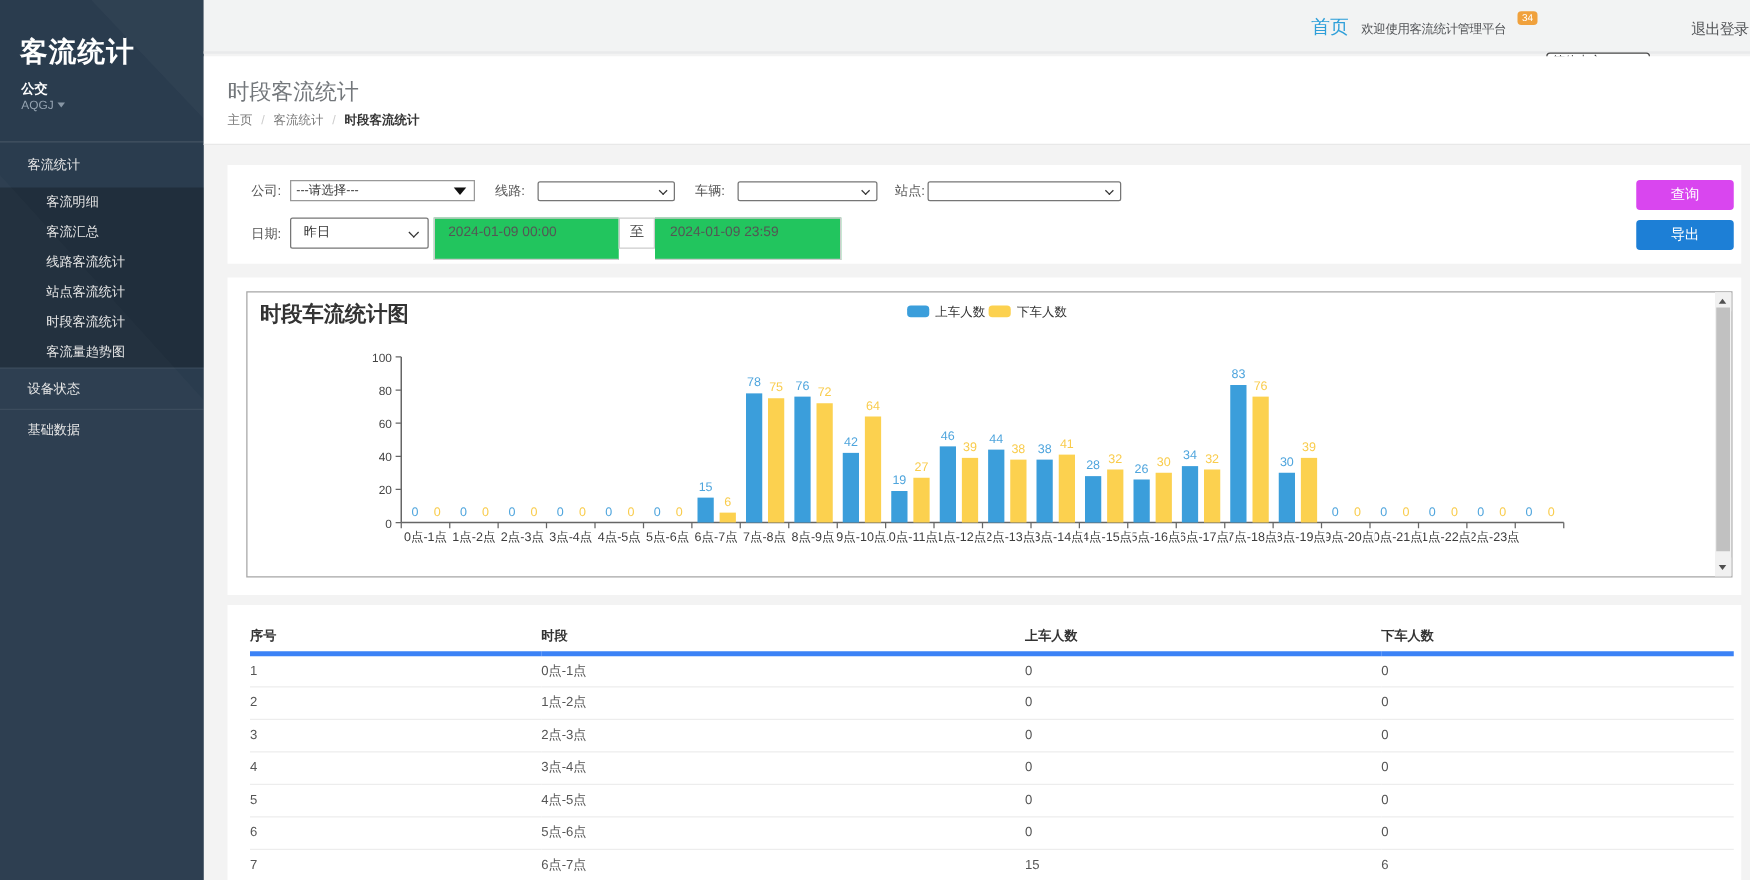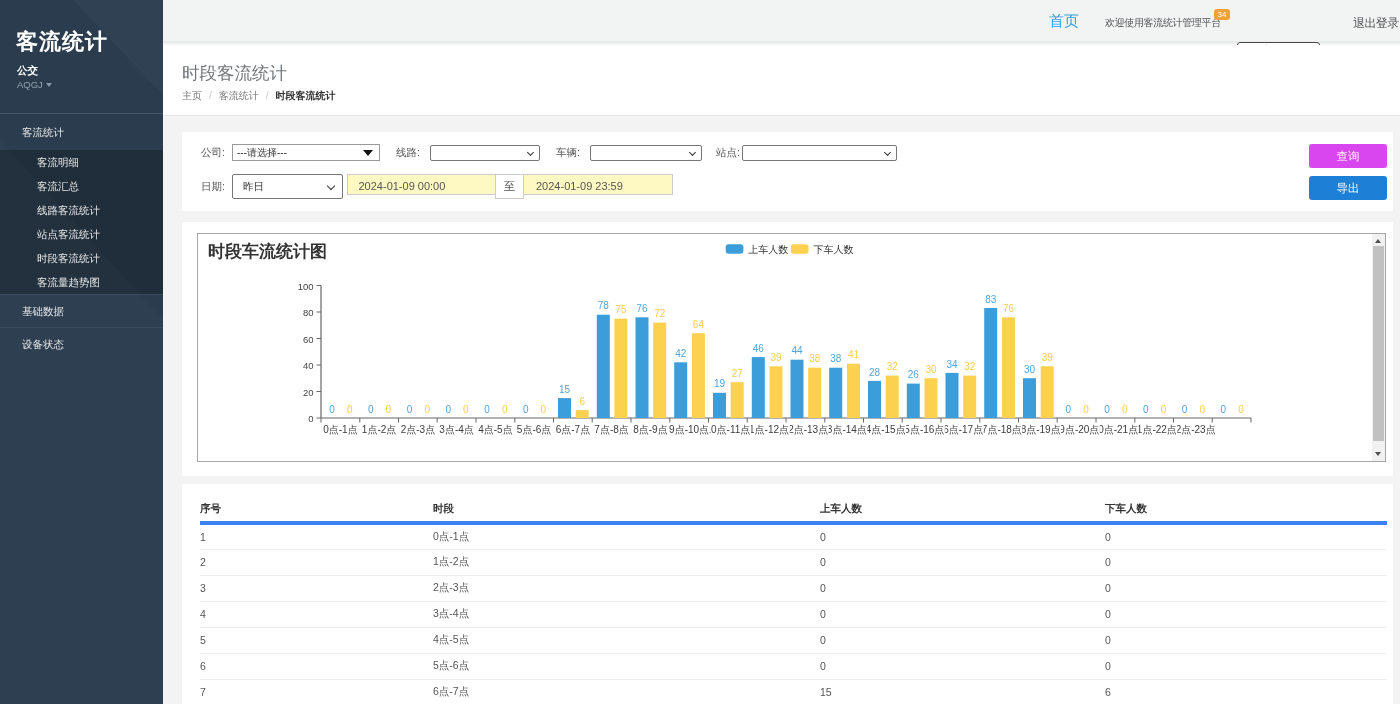--- a/index.html
+++ b/index.html
@@ -21,21 +21,21 @@
 #sb-menu { position:absolute; left:0; top:113px; width:163px; }
 .sb-sec { height:37px; line-height:37px; padding-left:22px; font-size:10.5px; color:#E7E7E7;
   border-top:1px solid rgba(255,255,255,0.12); }
 .sb-sec.s2 { height:33px; line-height:33px; border-top:1px solid rgba(255,255,255,0.07); }
 .sb-sub { background:rgba(0,0,0,0.22); }
 .sb-sub div { height:24px; line-height:24px; padding-left:37px; font-size:10.5px; color:#E7E7E7; }
 
 #topbar { position:absolute; left:163px; top:0; width:1237px; height:43px; background:#F2F3F3;
   border-bottom:2px solid #E9EAEB; }
 #tb-home { position:absolute; left:886px; top:12px; font-size:15px; color:#2E9FD9; white-space:nowrap;}
-#tb-welcome { position:absolute; left:926px; top:16px; font-size:10px; color:#515356; white-space:nowrap; letter-spacing:-0.35px;margin-left:16px;}
+#tb-welcome { position:absolute; left:926px; top:16px; font-size:10px; color:#515356; white-space:nowrap; letter-spacing:-0.35px;}
 #tb-badge { position:absolute; left:1051px; top:9px; background:#F0A13C; color:#fff; font-size:8px;
   border-radius:3px; width:16px; height:11px; line-height:11px; text-align:center;}
 #tb-lang { position:absolute; left:1074px; top:13.5px; width:83px; height:16.5px; border:1.5px solid #4A4A4A;
   border-radius:3px; background:#fff; font-size:10px; color:#333; line-height:13.5px; padding-left:4px;margin-top:28px;}
 #tb-lang .chev { position:absolute; right:8px; top:4px; }
 #tb-exit { position:absolute; left:1190px; top:15px; font-size:12px; color:#515356; white-space:nowrap; letter-spacing:-0.6px;}
 .chev { display:inline-block; width:6px; height:6px; border-right:1.6px solid #333;
   border-bottom:1.6px solid #333; transform:rotate(45deg); }
 
 #titleband { position:absolute; left:163px; top:45px; width:1237px; height:71px; background:#FFFFFF;
@@ -53,21 +53,21 @@
 .flabel { position:absolute; font-size:10.5px; color:#555; }
 .sel { position:absolute; height:16px; background:#fff; border:1px solid #767676; border-radius:2px; font-size:10px;}
 .sel .chev { position:absolute; right:6px; top:3.5px; width:5px; height:5px; }
 #f-company { left:50px; top:12px; width:148px; height:17px; border:1px solid #999; border-radius:0;
   font-size:10px; color:#333; line-height:15px; padding-left:4px; position:absolute; background:#fff;}
 #f-company .tri { position:absolute; right:6px; top:5px; width:0; height:0;
   border-left:5.5px solid transparent; border-right:5.5px solid transparent; border-top:6px solid #111; }
 #f-date-sel { left:50px; top:42px; width:111px; height:25px; border:1px solid #767676; border-radius:2px;
   position:absolute; background:#fff; font-size:10.5px; color:#333; line-height:23px; padding-left:10px; }
 #f-date-sel .chev { position:absolute; right:8px; top:8px; }
-.dinput { position:absolute; top:42px; height:21px; background:#fef9c3; border:1px solid #CCCCCC;
+.dinput { position:absolute; top:42px; height:34px; background:#22c55e; border:1px solid #CCCCCC;
   font-size:11px; color:#555; line-height:23px; }
 #f-d1 { left:165px; width:148px; padding-left:10.5px; border-right:none;}
 #f-zhi { left:313px; width:29px; background:#fff; text-align:center; color:#555; position:absolute; top:42px; height:25px;
   border:1px solid #ccc; font-size:11.5px; line-height:23px; }
 #f-d2 { left:342px; width:149px; padding-left:12px; border-left:none;}
 .btn { position:absolute; left:1127px; width:78px; height:24px; border-radius:3px; color:#fff;
   font-size:11.5px; text-align:center; line-height:24px; }
 #btn-q { top:12px; background:#d946ef; }
 #btn-e { top:44px; background:#1D7FD6; }
 
@@ -98,22 +98,22 @@
   <div id="sb-menu">
     <div class="sb-sec">客流统计</div>
     <div class="sb-sub">
       <div>客流明细</div>
       <div>客流汇总</div>
       <div>线路客流统计</div>
       <div>站点客流统计</div>
       <div>时段客流统计</div>
       <div>客流量趋势图</div>
     </div>
+    <div class="sb-sec s2">设备状态</div>
     <div class="sb-sec s2">基础数据</div>
-    <div class="sb-sec s2">设备状态</div>
   </div>
 </div>
 
 <div id="topbar">
   <div id="tb-home">首页</div>
   <div id="tb-welcome">欢迎使用客流统计管理平台</div>
   <div id="tb-badge">34</div>
   <div id="tb-lang">简体中文<span class="chev"></span></div>
   <div id="tb-exit">退出登录</div>
 </div>

